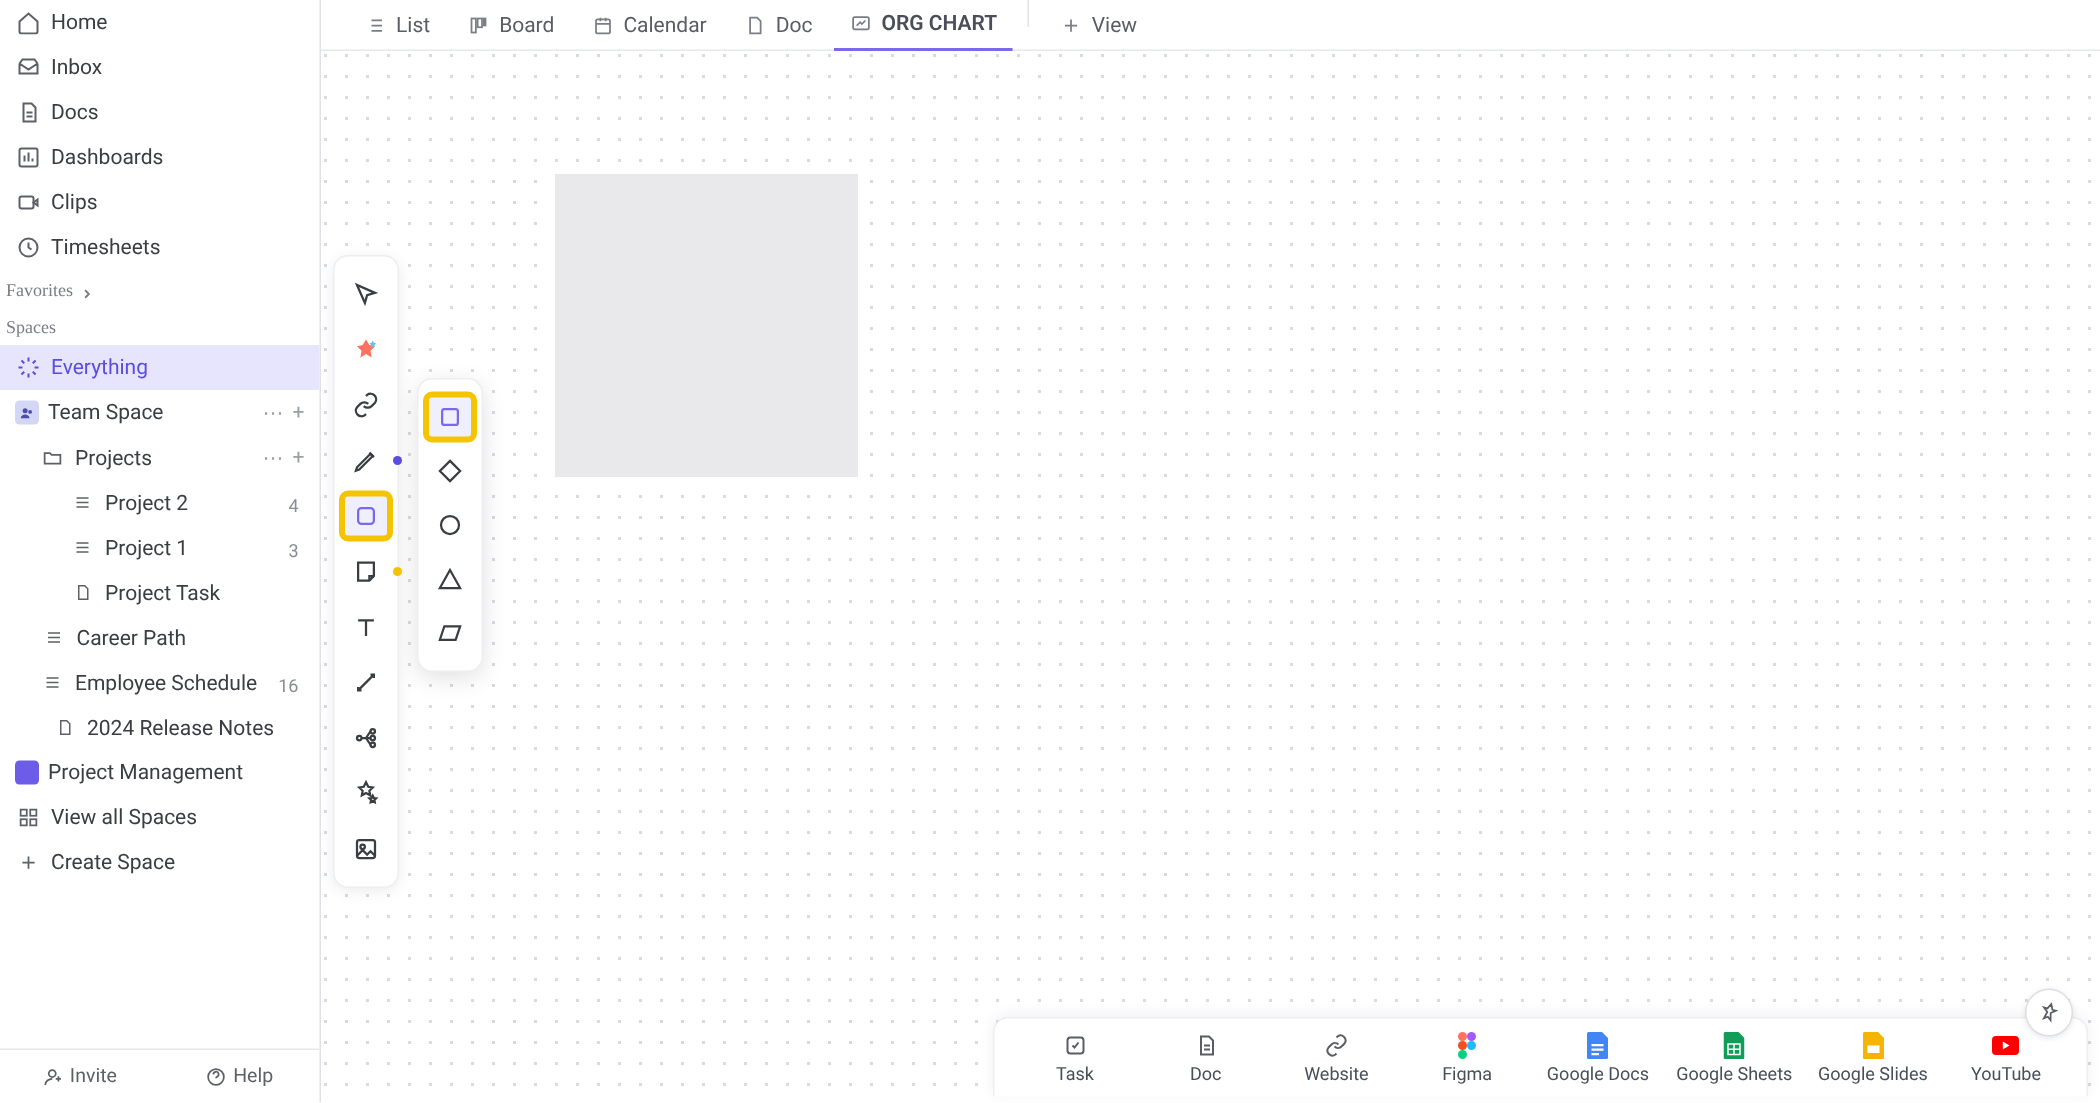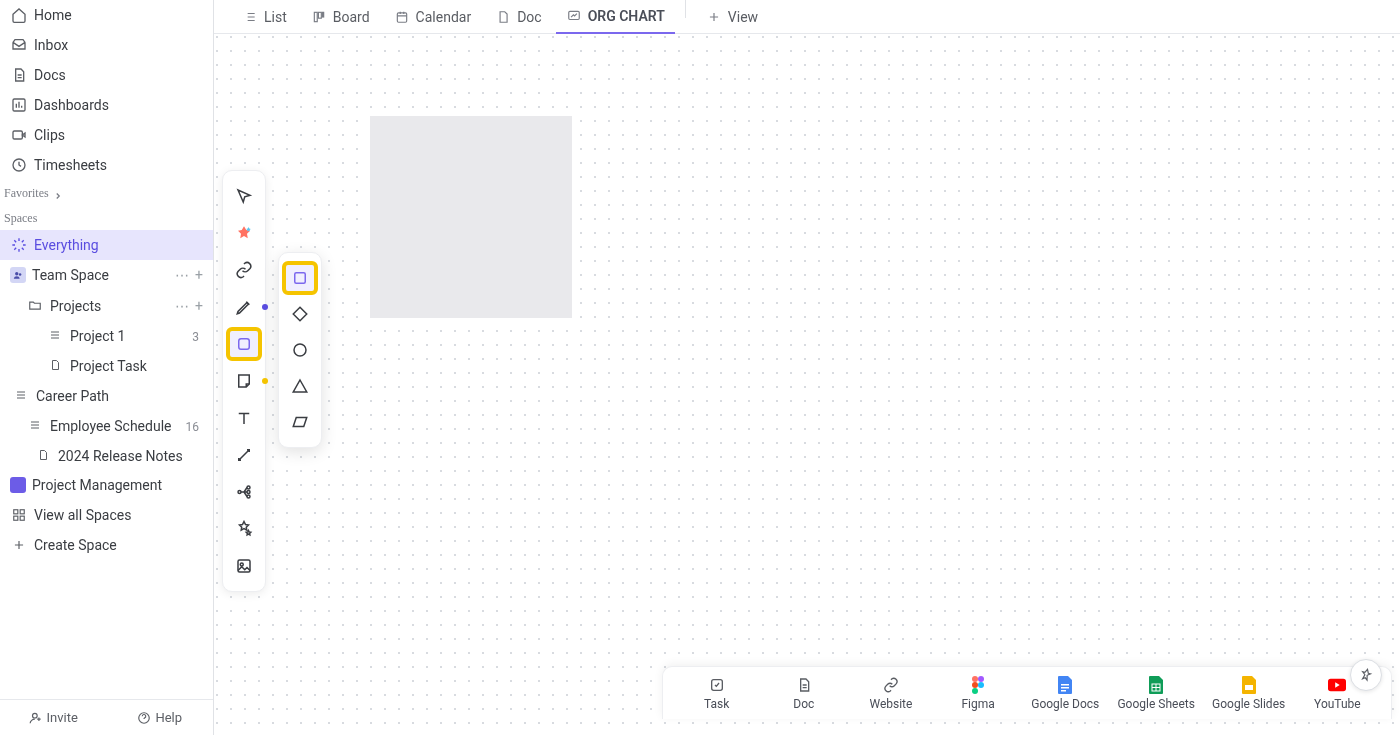--- a/index.html
+++ b/index.html
@@ -42,21 +42,21 @@
   .tool .dot { position:absolute; right:-6px; top:50%; transform:translateY(-50%); width:6px; height:6px; border-radius:50%; }
   .tool .dot.blue { background:#5a4de0; }
   .tool .dot.yellow { background:#f5c400; }
 
   .shape-pop { position:absolute; left:64px; top:218px; width:44px; background:#fff; border-radius:10px; box-shadow:0 4px 16px rgba(0,0,0,0.12); padding:8px 4px; display:flex; flex-direction:column; gap:2px; align-items:center; border:1px solid #edeef1;}
   .shape-pop .tool.highlight { border:4px solid #f5c400; background:#f0effe;}
 
   .drawn-rect { position:absolute; left:156px; top:82px; width:202px; height:202px; background:#e9e9ec; }
 
   
-  .app-bar { position:absolute; left:448px; bottom:16px; right:8px; height:53px; background:#fff; box-shadow:0 -2px 10px rgba(0,0,0,0.06); border-top-left-radius:10px; border-top-right-radius:10px; display:flex; align-items:center; justify-content:space-around; padding:0 10px; border:1px solid #edeef1; border-bottom:none;}
+  .app-bar { position:absolute; left:448px; bottom:4px; right:8px; height:53px; background:#fff; box-shadow:0 -2px 10px rgba(0,0,0,0.06); border-top-left-radius:10px; border-top-right-radius:10px; display:flex; align-items:center; justify-content:space-around; padding:0 10px; border:1px solid #edeef1; border-bottom:none;}
   .app-item { display:flex; flex-direction:column; align-items:center; gap:3px; color:#4a4e58; cursor:pointer; font-size:12px; min-width:70px;}
   .app-item .ai-icon { width:18px; height:18px; display:flex; align-items:center; justify-content:center; font-weight:bold; }
 
   .pin-btn { position:absolute; right:18px; bottom:44px; width:32px; height:32px; border-radius:50%; background:#fff; border:1px solid #dcdfe4; display:flex; align-items:center; justify-content:center; box-shadow:0 1px 4px rgba(0,0,0,0.1); cursor:pointer; color:#5a5d63;}
 
   svg { display:block; }
 </style>
 </head>
 <body>
 
@@ -161,33 +161,42 @@
           <span>+</span>
         </span>
       </div>
 
     <div class="project-item sub">
         <span class="icon">
           <svg width="12" height="12" viewBox="0 0 24 24" fill="none" stroke="currentColor" stroke-width="2">
             <path d="M4 6h16M4 12h16M4 18h16"></path>
           </svg>
         </span>
+        <span>Project 2</span>
+        <span class="right-count">4</span>
+      </div>
+    <div class="project-item sub">
+        <span class="icon">
+          <svg width="12" height="12" viewBox="0 0 24 24" fill="none" stroke="currentColor" stroke-width="2">
+            <path d="M4 6h16M4 12h16M4 18h16"></path>
+          </svg>
+        </span>
         <span>Project 1</span>
         <span class="right-count">3</span>
       </div>
     <div class="project-item sub">
         <span class="icon">
           <svg width="12" height="12" viewBox="0 0 24 24" fill="none" stroke="currentColor" stroke-width="2">
             <path d="M7 3h8l4 4v14H7z"></path>
           </svg>
         </span>
         <span>Project Task</span>
       </div>
 
-    <div class="project-item" style="padding-left:12px;">
+    <div class="project-item" style="padding-left:27px;">
         <span class="icon">
           <svg width="12" height="12" viewBox="0 0 24 24" fill="none" stroke="currentColor" stroke-width="2">
             <path d="M4 6h16M4 12h16M4 18h16"></path>
           </svg>
         </span>
         <span>Career Path</span>
       </div>
     <div class="project-item" style="padding-left:26px;">
         <span class="icon">
           <svg width="12" height="12" viewBox="0 0 24 24" fill="none" stroke="currentColor" stroke-width="2">

